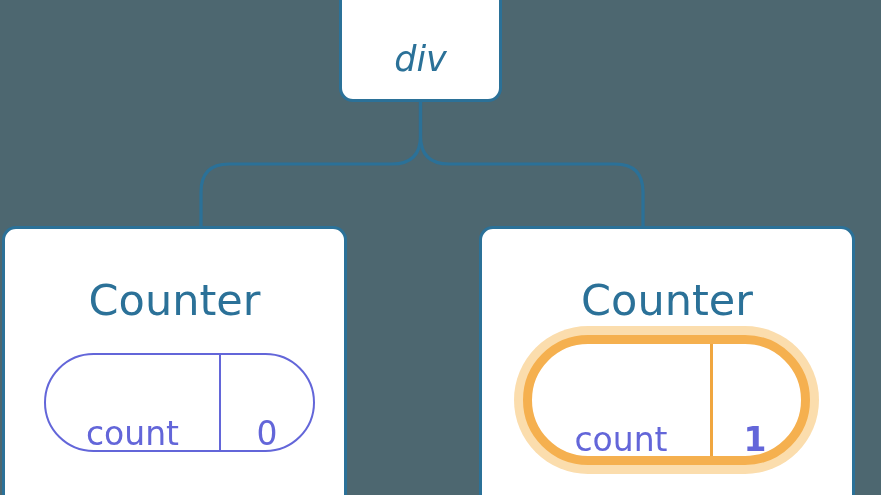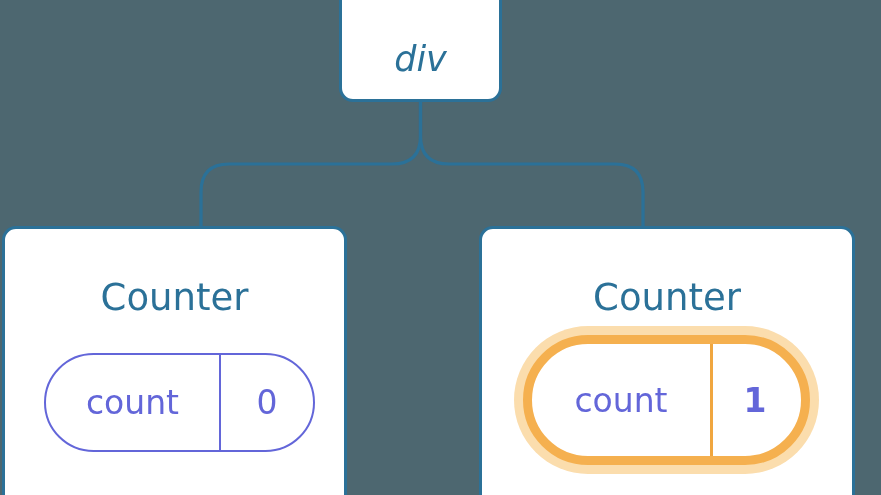--- a/index.html
+++ b/index.html
@@ -69,21 +69,21 @@
     width: 345px;
     height: 283px;
   }
   #node-counter-right {
     left: 479px;
     top: 226px;
     width: 376px;
     height: 283px;
   }
   .card .node-title {
-    font-size: 37px;
+    font-size: 43px;
     color: #2b7198;
     line-height: 1;
     margin-top: 50px;
   }
 
   
   .pill-wrap {
     position: absolute;
   }
   .pill {
@@ -128,21 +128,21 @@
   #pill-right .pill-key {
     width: 181px;
     border-right: 3px solid #f0a63f;
   }
   #pill-right .pill-val {
     width: 84px;
   }
 
   .pill-cell {
     display: flex;
-    align-items: center;
+    align-items: flex-end;
     justify-content: center;
     box-sizing: border-box;
   }
   .pill-key span,
   .pill-val span {
     color: #6366d9;
     line-height: 1;
   }
   #pill-left .pill-key span { font-size: 33px; }
   #pill-left .pill-val span { font-size: 33px; }

